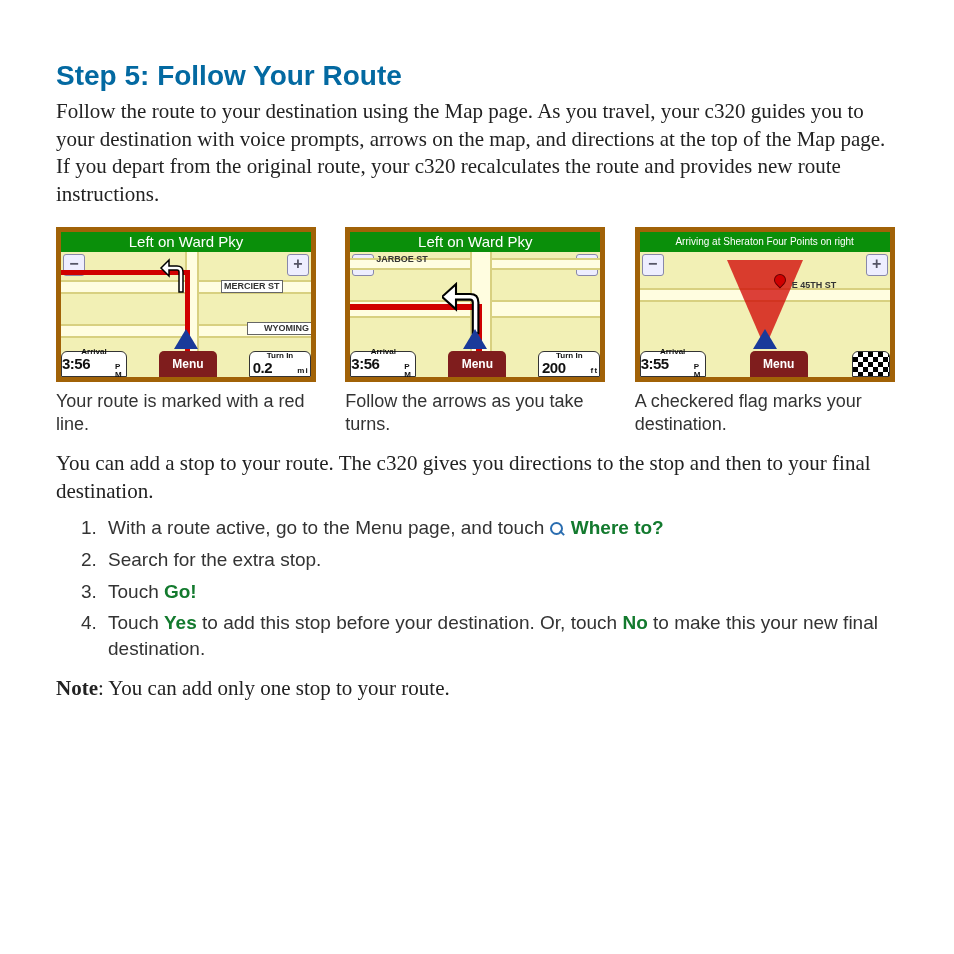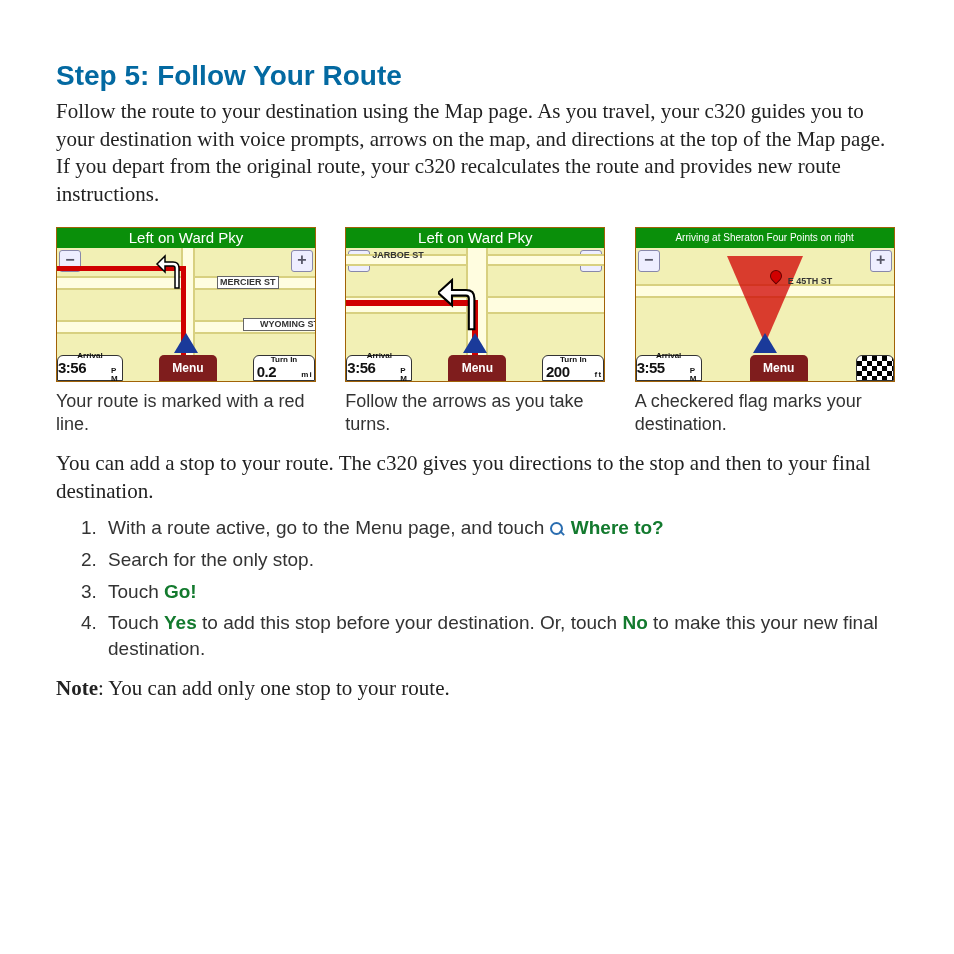--- a/index.html
+++ b/index.html
@@ -28,21 +28,21 @@
     display: flex;
     gap: 26px;
     margin: 8px 0 14px 0;
   }
   .cell {
     flex: 1 1 0;
   }
   .shot {
     width: 260px;
     height: 155px;
-    border: 1px solid #a16207;
+    border: 5px solid #a16207;
     background: #f2f0b5;
     position: relative;
     overflow: hidden;
     box-sizing: border-box;
   }
   
   .shot .bar {
     position: absolute;
     left: 0; right: 0; top: 0;
     height: 20px;
@@ -369,21 +369,21 @@
 </div>
 
 <p class="body2">You can add a stop to your route. The c320 gives you directions to the stop and then to your final destination.</p>
 
 <ol class="steps">
   <li>
     <span>With a route active, go to the Menu page, and touch </span>
     <span class="mag"></span>
     <span class="kw">Where to?</span>
   </li>
-  <li>Search for the only stop.</li>
+  <li>Search for the extra stop.</li>
   <li>
     <span>Touch </span><span class="kw">Go!</span>
   </li>
   <li>
     <span>Touch </span><span class="kw">Yes</span><span> to add this stop before your destination. Or, touch </span><span class="kw">No</span><span> to make this your new final destination.</span>
   </li>
 </ol>
 
 <p class="note">
   <b>Note</b><span>: You can add only one stop to your route.</span>

